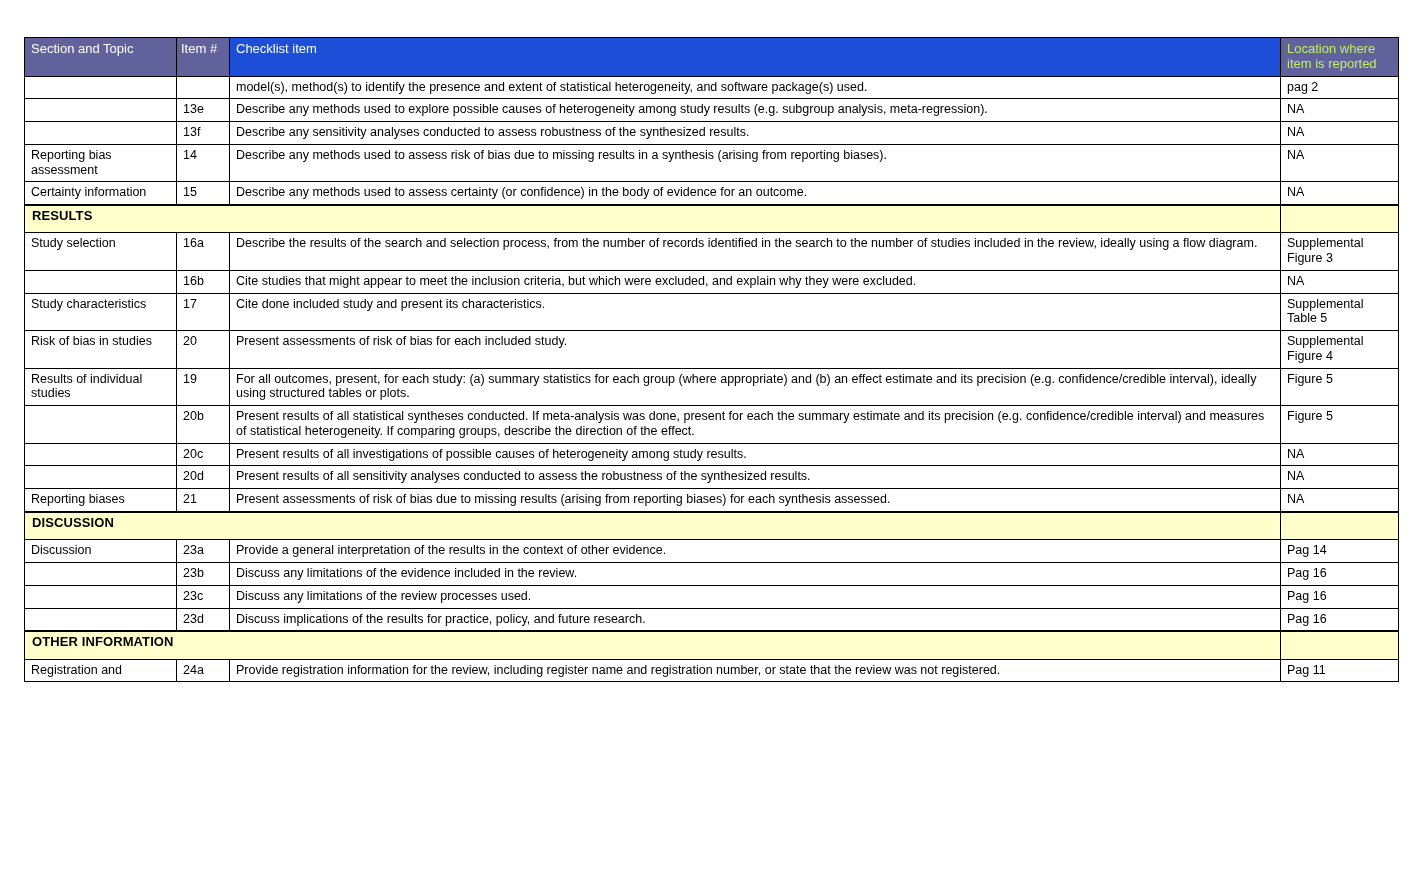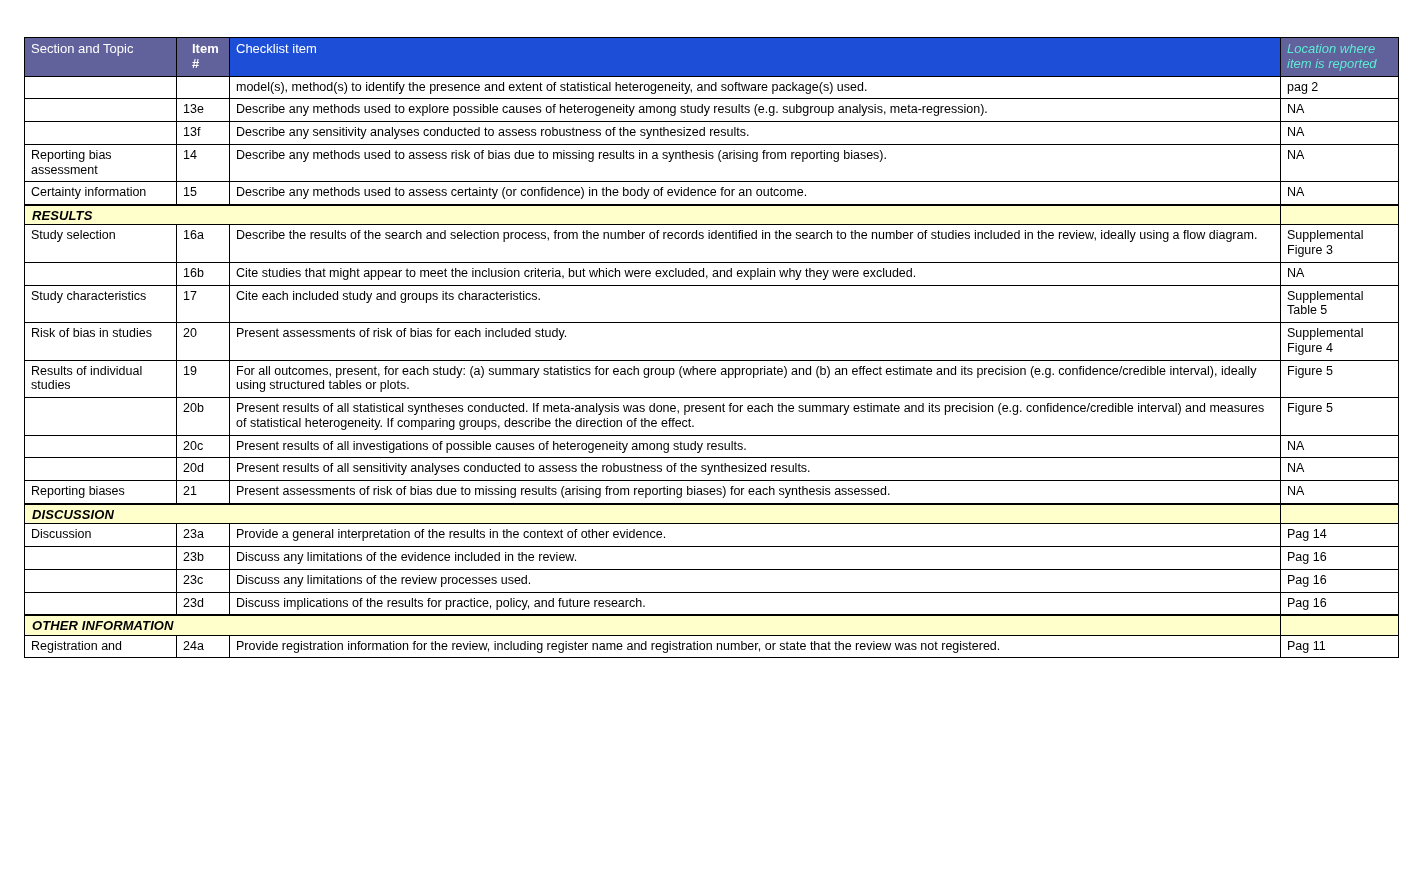--- a/index.html
+++ b/index.html
@@ -46,21 +46,21 @@
   thead th {
     background: #61619b;
     color: #ffffff;
     font-weight: bold;
     font-size: 13px;
     border: 1px solid #000000;
     padding: 6px 5px 8px 7px;
     line-height: 1.2;
     vertical-align: top;
   }
-  thead th.th-item { padding-left: 15px; font-weight: bold; }
+  thead th.th-item { padding-left: 4px; }
 
   
   td.section-cell {
     padding-left: 7px;
     padding-top: 4px;
   }
   td.item-cell {
     text-align: right;
     padding-right: 9px;
     padding-top: 4px;
@@ -73,25 +73,24 @@
   td.loc-cell {
     padding-left: 6px;
     padding-top: 4px;
   }
 
   
   tr.banner-row td {
     background: #ffffcc;
     font-weight: bold;
     font-size: 13px;
-    padding: 2px 5px 1px 7px;
+    padding: 2px 5px 9px 7px;
     border-top: 2px solid #000000;
     border-bottom: 1px solid #000000;
     letter-spacing: 0.1px;
-    font-style: italic;
   }
   tr.banner-row td.banner-loc {
     background: #ffffcc;
   }
 
   
   td.blank { }
 </style>
 </head>
 <body>
@@ -102,21 +101,21 @@
       <col class="c-section">
       <col class="c-item">
       <col class="c-text">
       <col class="c-loc">
     </colgroup>
     <thead>
       <tr>
         <th class="th-section" style="background: rgb(97, 97, 155); color: rgb(255, 255, 255);">Section and Topic</th>
         <th class="th-item" style="background: rgb(97, 97, 155); color: rgb(255, 255, 255);">Item #</th>
         <th class="th-text" style="background: #1d4ed8; color: rgb(255, 255, 255);">Checklist item</th>
-        <th class="th-loc" style="background: rgb(97, 97, 155); color: #5eead4; font-style: italic;">Location where item is reported</th>
+        <th class="th-loc" style="background: rgb(97, 97, 155); color: #bef264;">Location where item is reported</th>
       </tr>
     </thead>
     <tbody id="table-body">
         <tr>
           <td class="section-cell blank"></td>
           <td class="item-cell"></td>
           <td class="text-cell">model(s), method(s) to identify the presence and extent of statistical heterogeneity, and software package(s) used.</td>
           <td class="loc-cell">pag 2</td>
         </tr>
         <tr>
@@ -155,21 +154,21 @@
         </tr>
         <tr>
           <td class="section-cell blank"></td>
           <td class="item-cell">16b</td>
           <td class="text-cell">Cite studies that might appear to meet the inclusion criteria, but which were excluded, and explain why they were excluded.</td>
           <td class="loc-cell">NA</td>
         </tr>
         <tr>
           <td class="section-cell">Study characteristics</td>
           <td class="item-cell">17</td>
-          <td class="text-cell">Cite each included study and groups its characteristics.</td>
+          <td class="text-cell">Cite done included study and present its characteristics.</td>
           <td class="loc-cell">Supplemental Table 5</td>
         </tr>
         <tr>
           <td class="section-cell">Risk of bias in studies</td>
           <td class="item-cell">20</td>
           <td class="text-cell">Present assessments of risk of bias for each included study.</td>
           <td class="loc-cell">Supplemental Figure 4</td>
         </tr>
         <tr>
           <td class="section-cell">Results of individual studies</td>

